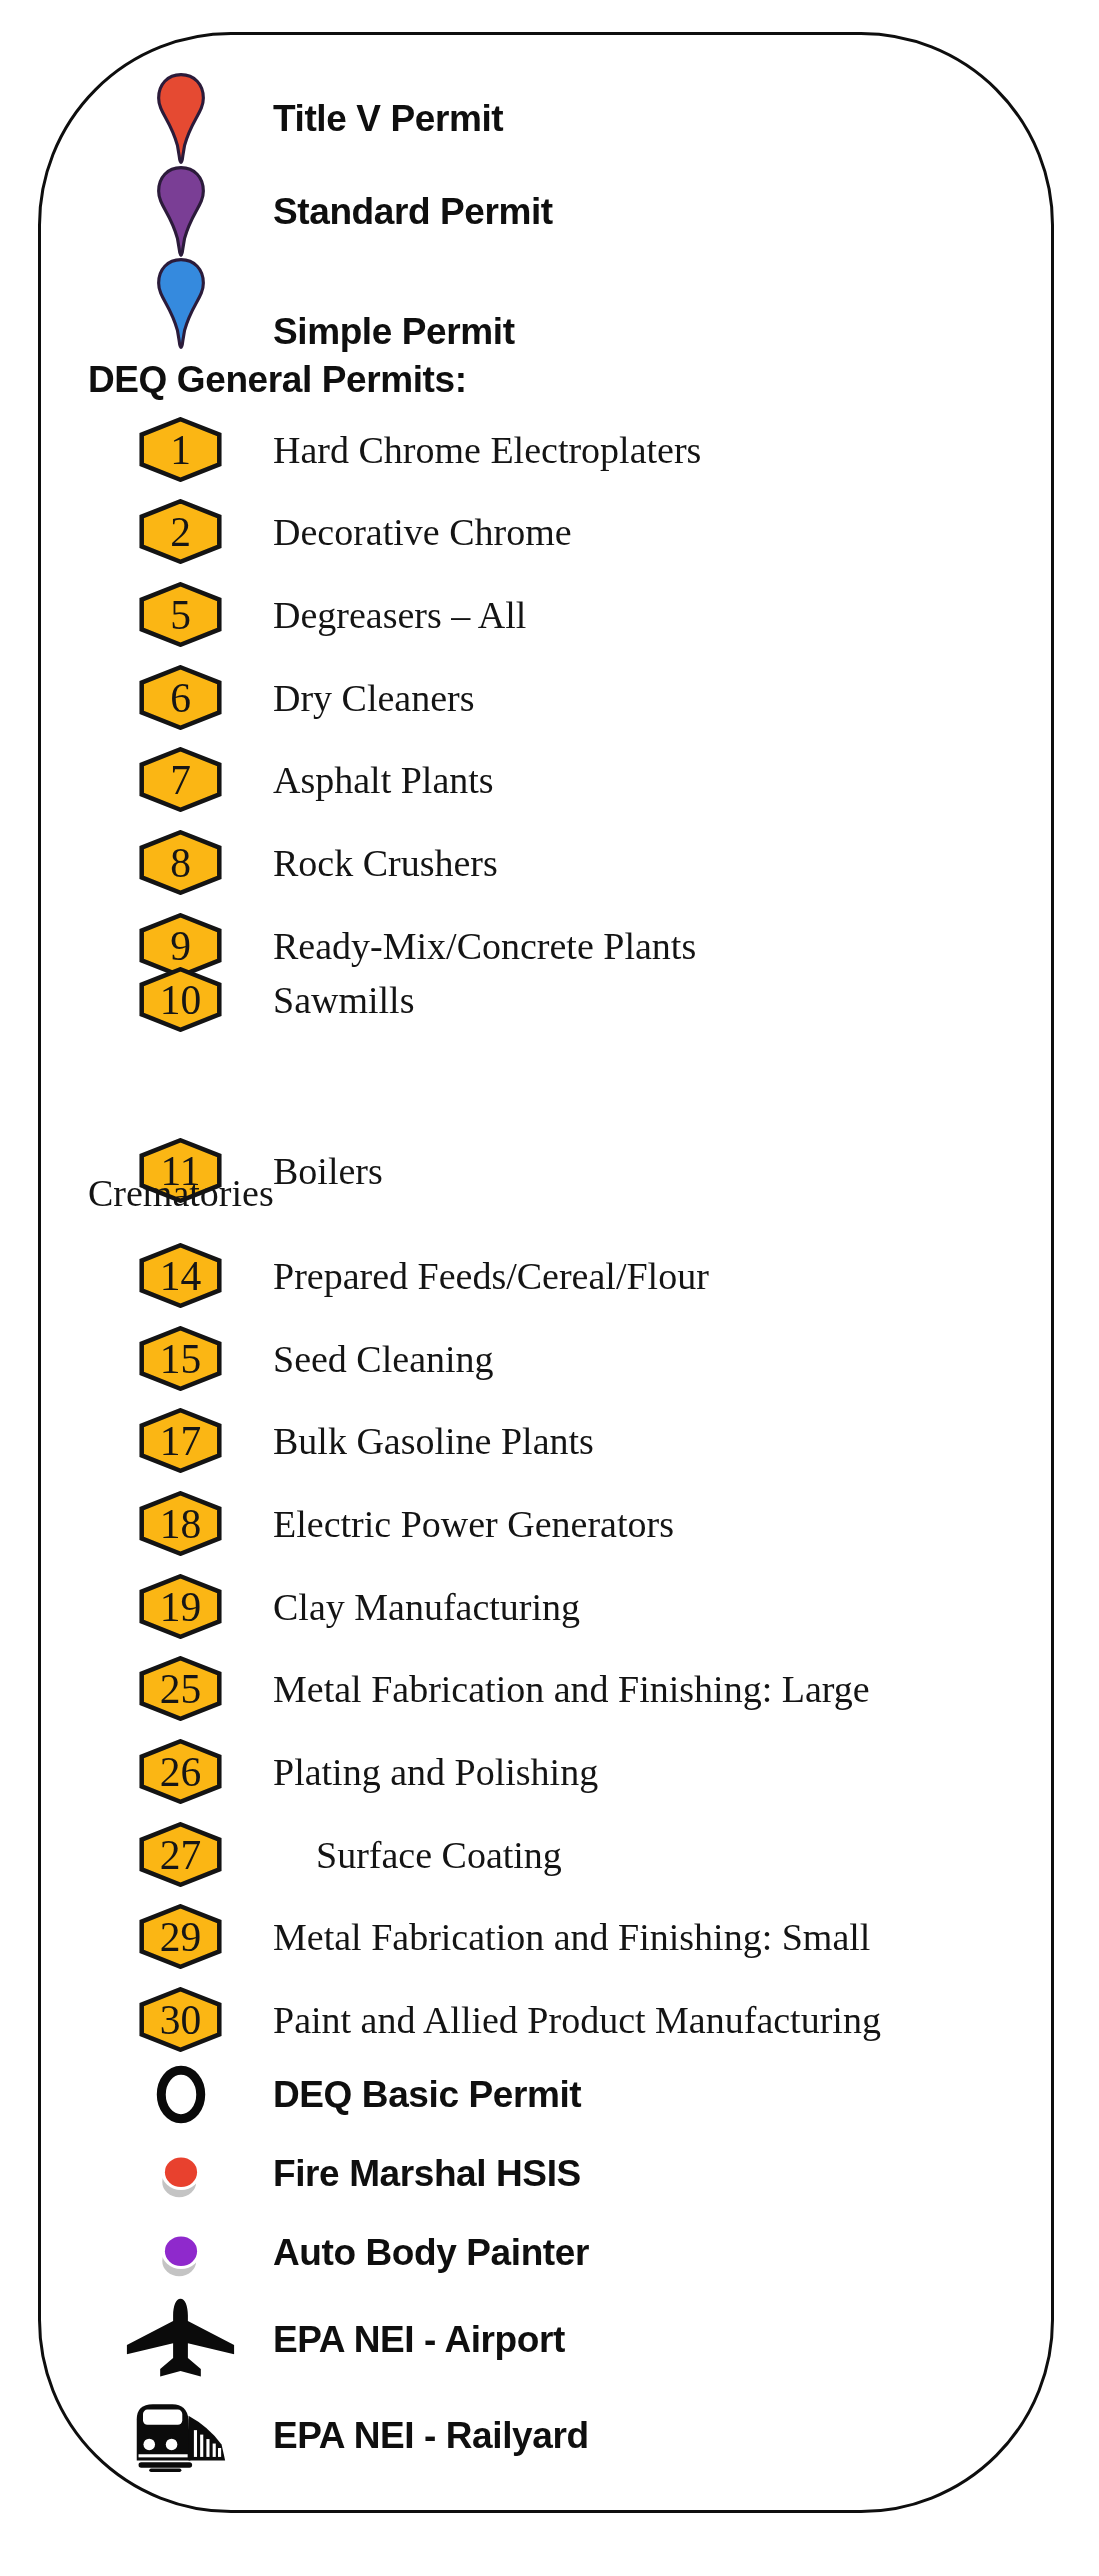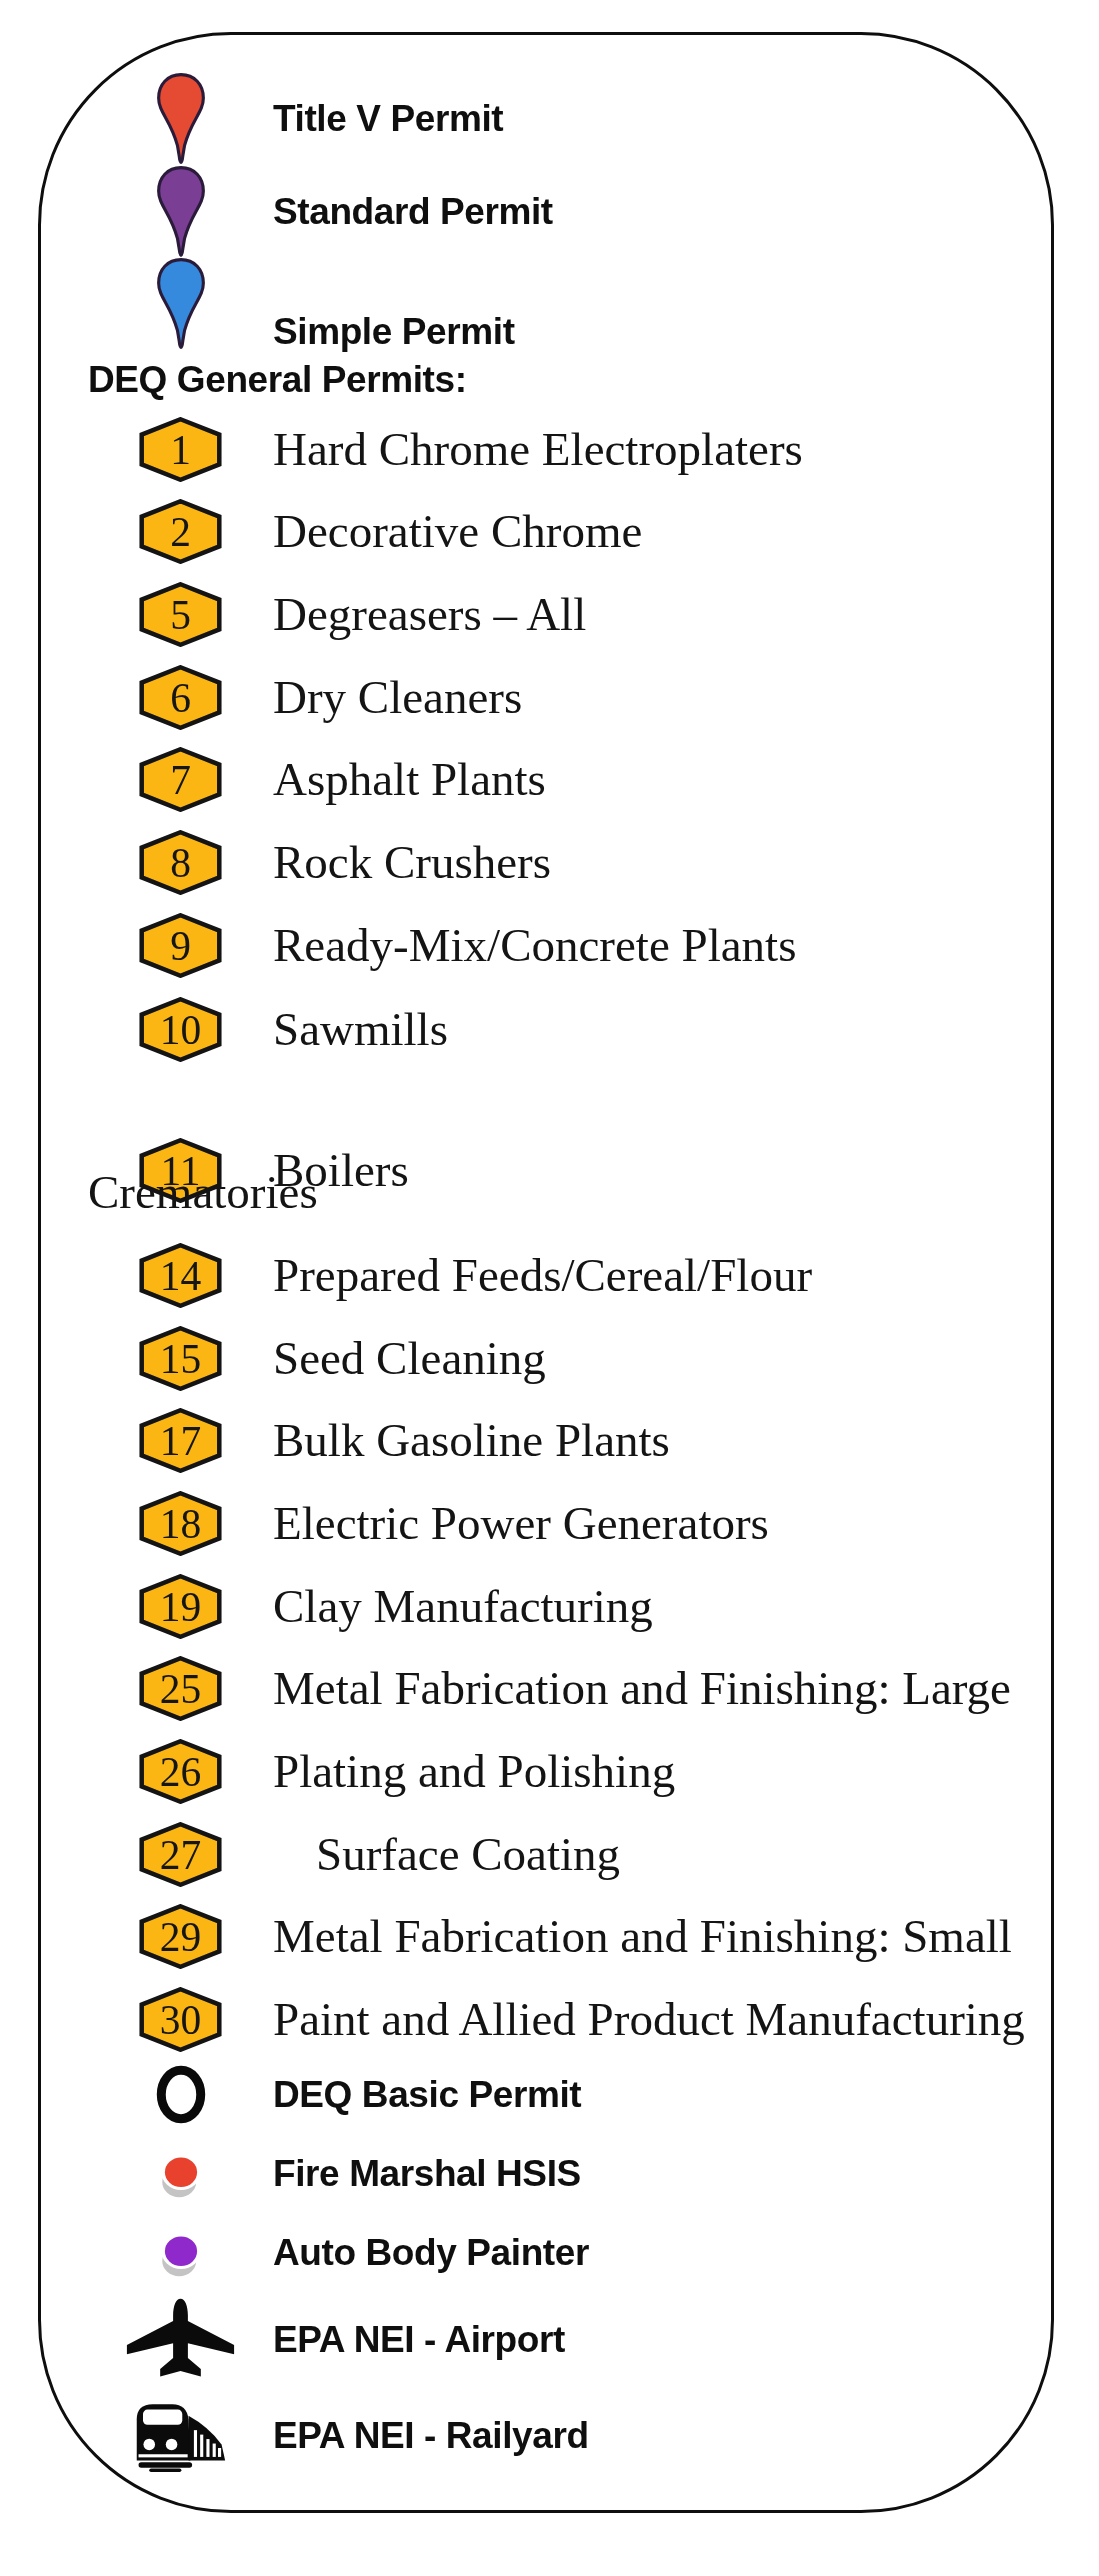--- a/index.html
+++ b/index.html
@@ -6,21 +6,21 @@
   body{width:1099px;height:2576px;position:relative;overflow:hidden;
        font-family:"Liberation Sans",sans-serif;}
   .panel{position:absolute;left:38px;top:32px;width:1016px;height:2481px;
          box-sizing:border-box;border:3.6px solid #0e0e0e;border-radius:193px;
          background:#ffffff;}
   .row{position:absolute;left:0;width:1099px;display:flex;align-items:center;
        padding-left:88px;box-sizing:border-box;}
   .icon-cell{width:185px;display:flex;align-items:center;justify-content:center;
              flex:0 0 185px;}
   .label-serif{font-family:"Liberation Serif",serif;font-weight:400;
-               font-size:47px;color:#141414;white-space:nowrap;line-height:1;}
+               font-size:38px;color:#141414;white-space:nowrap;line-height:1;}
   .label-bold{font-family:"Liberation Sans",sans-serif;font-weight:700;
               font-size:37px;color:#0f0f0f;white-space:nowrap;line-height:1;
               letter-spacing:-0.4px;}
   .header-row{}
   svg{display:block;}
 </style>
 </head>
 <body>
 
 <div class="panel"></div>
@@ -108,21 +108,21 @@
     </div>
     <div class="row" style="top: 904px; height: 83px;">
       <div class="icon-cell">
         <svg width="83" height="65" viewBox="0 0 92 72">
           <polygon points="46,2.5 89,19.5 89,52.5 46,69.5 3,52.5 3,19.5" fill="#fbb614" stroke="#141414" stroke-width="5" stroke-linejoin="miter"></polygon>
           <text x="46" y="52.5" text-anchor="middle" font-family="Liberation Serif, serif" font-size="46" fill="#161616">9</text>
         </svg>
       </div>
       <span class="label-serif">Ready-Mix/Concrete Plants</span>
     </div>
-    <div class="row" style="top: 988px; height: 83px; text-align: right;">
+    <div class="row" style="top: 958px; height: 83px; text-align: right;">
       <div class="icon-cell">
         <svg width="83" height="65" viewBox="0 0 92 72">
           <polygon points="46,2.5 89,19.5 89,52.5 46,69.5 3,52.5 3,19.5" fill="#fbb614" stroke="#141414" stroke-width="5" stroke-linejoin="miter"></polygon>
           <text x="46" y="52.5" text-anchor="middle" font-family="Liberation Serif, serif" font-size="46" fill="#161616">10</text>
         </svg>
       </div>
       <span class="label-serif">Sawmills</span>
     </div>
     <div class="row" style="top: 1129px; height: 83px;">
       <div class="icon-cell">

